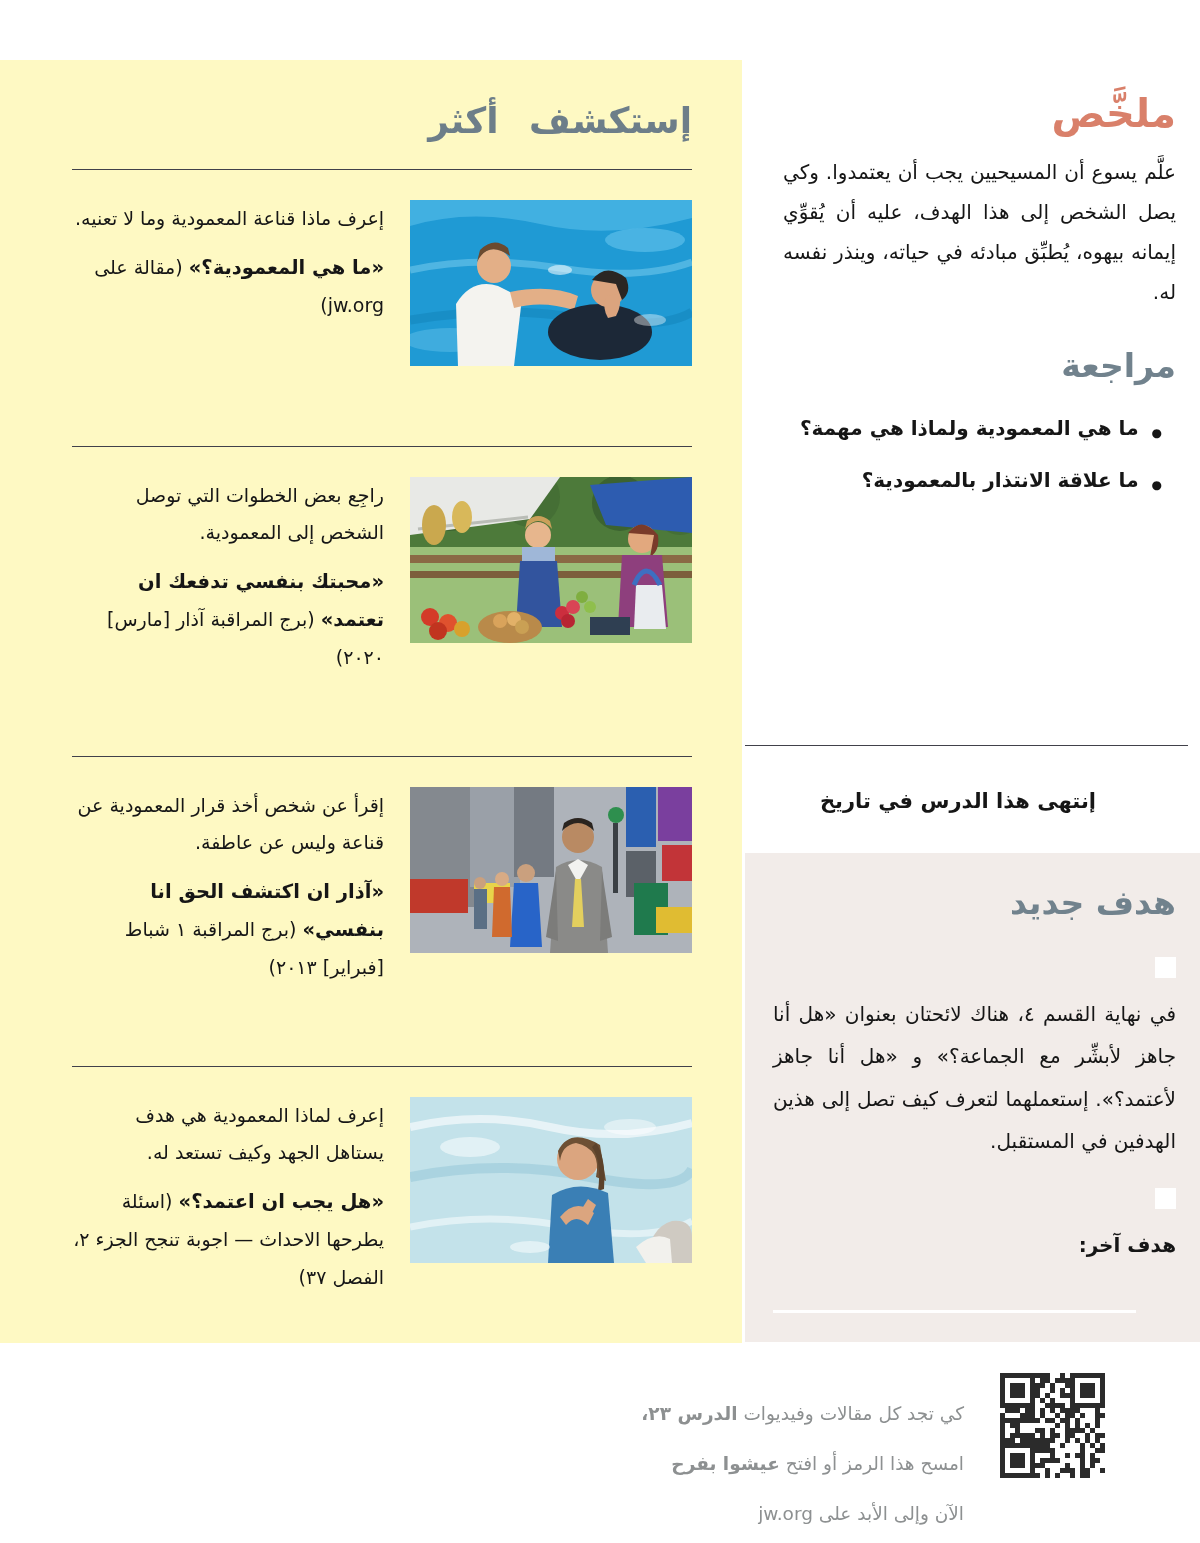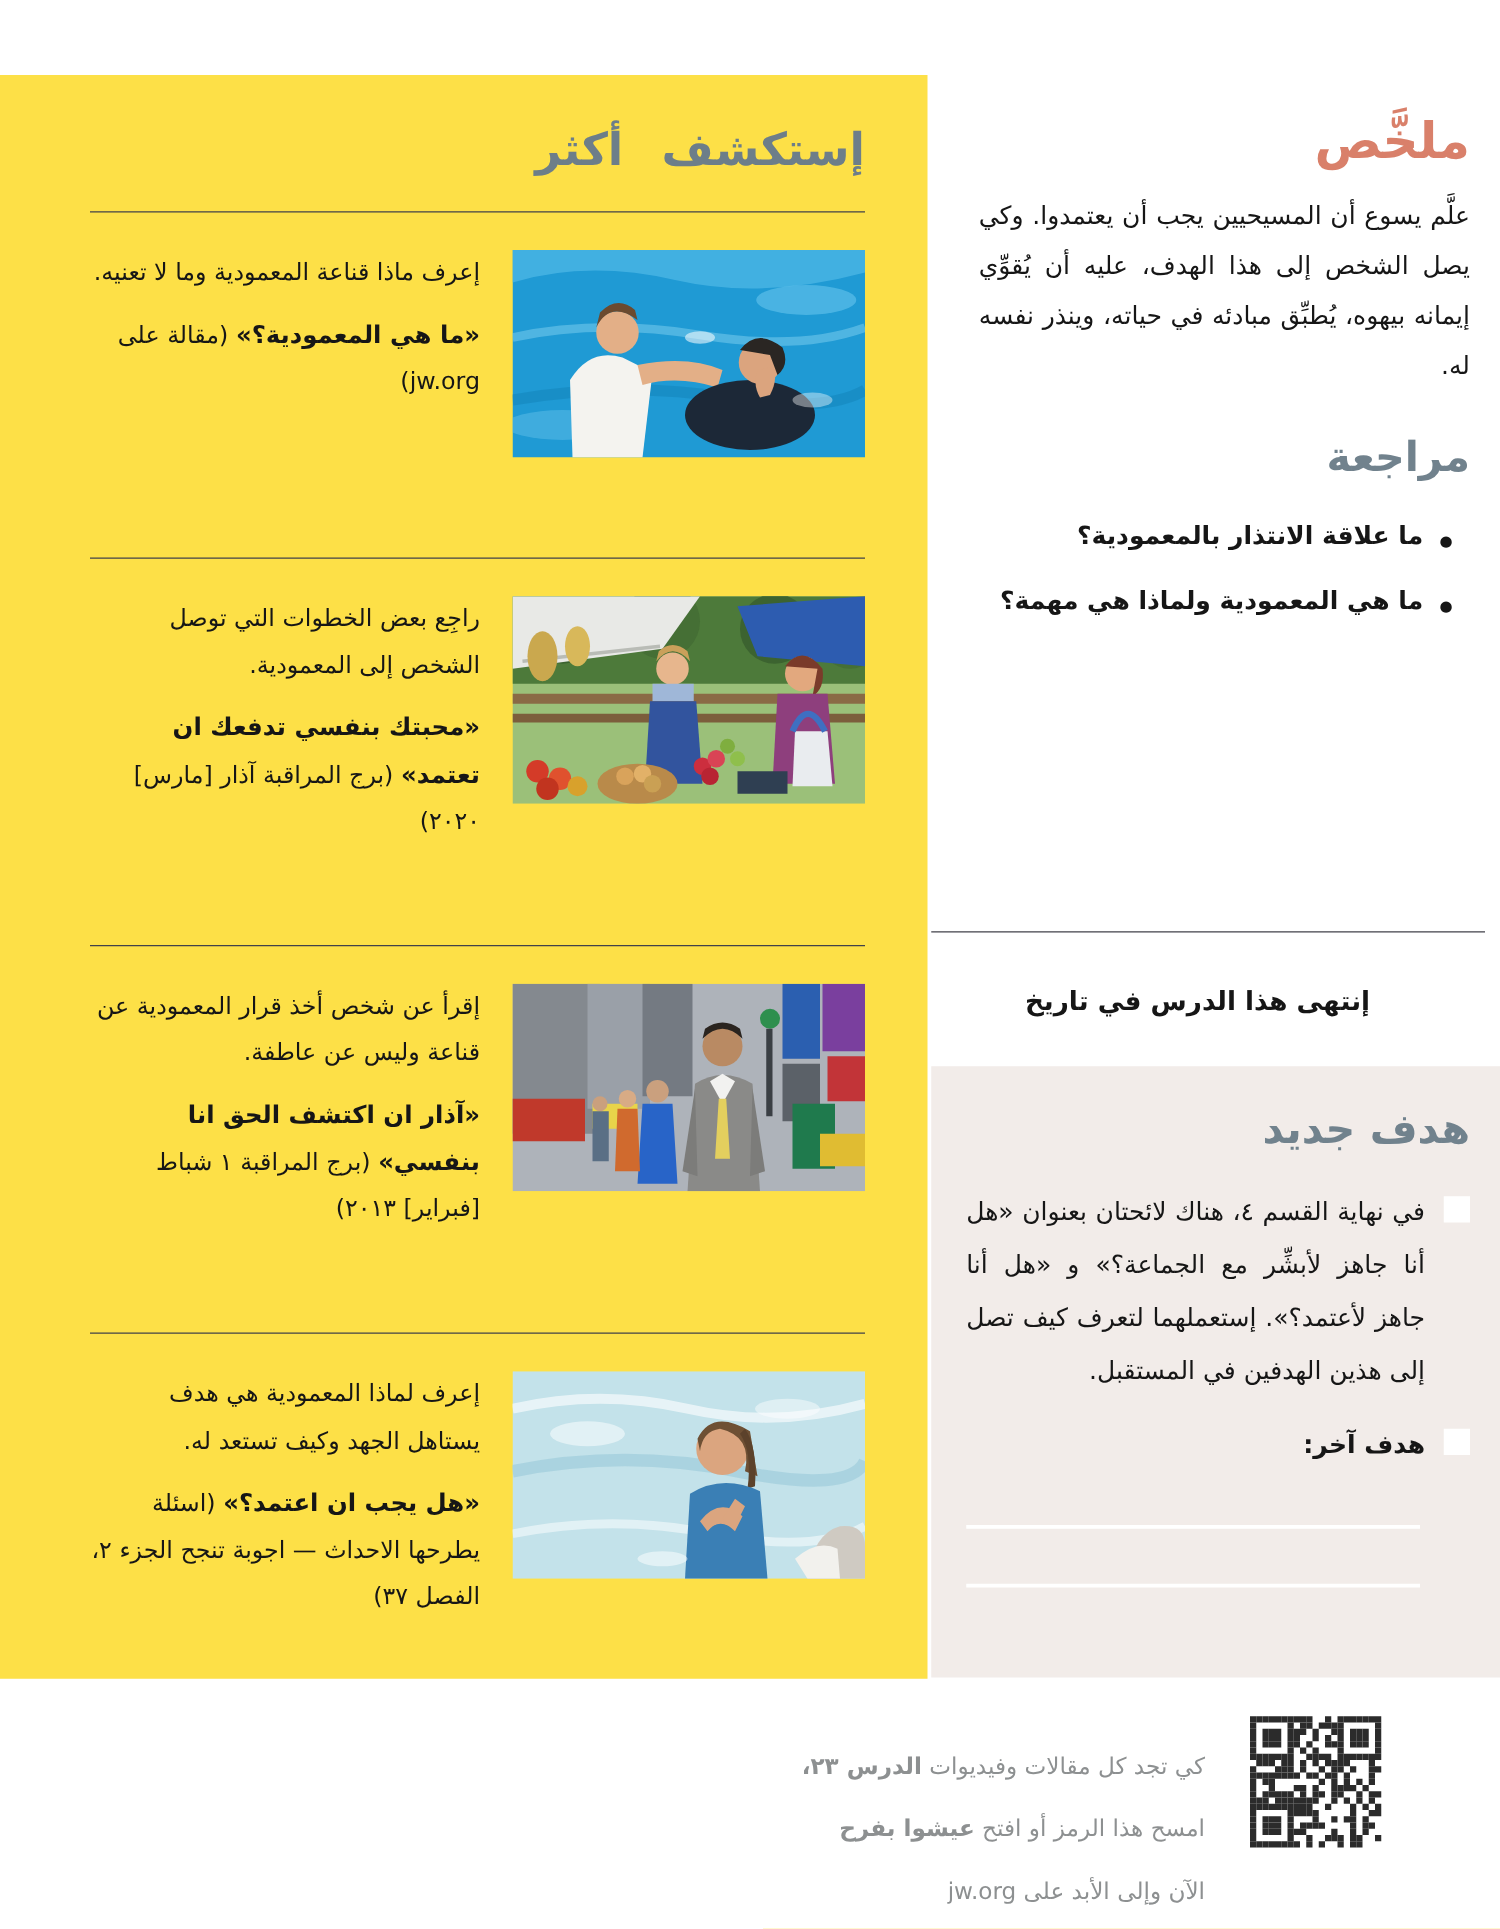--- a/index.html
+++ b/index.html
@@ -2,21 +2,21 @@
 <html dir="rtl" lang="ar"><head>
 <meta charset="utf-8">
 <style>
   html,body{margin:0;padding:0;}
   body{
     width:1200px;height:1543px;position:relative;background:#ffffff;
     font-family:"DejaVu Sans","Liberation Sans",sans-serif;color:#161616;
     overflow:hidden;
   }
   
-  .explore-panel{position:absolute;left:0;top:60px;width:742px;height:1283px;background:#fde047;}
+  .explore-panel{position:absolute;left:0;top:60px;width:742px;height:1283px;background:#fef9c3;}
   .explore-title{margin:40px 50px 0 0;text-align:right;font-size:36px;font-weight:bold;
     color:#6d7e89;word-spacing:18px;letter-spacing:1px;}
   .explore-items{margin:28px 50px 0 72px;}
   .explore-item{border-top:1px solid #41414a;padding-top:30px;display:flex;gap:26px;}
   .explore-item + .explore-item{margin-top:80px;}
   .photo{width:282px;height:166px;flex:0 0 auto;display:block;}
   .explore-text{flex:1;text-align:right;font-size:19px;line-height:1.95;}
   .explore-text p{margin:0;}
   .explore-text .title-line{margin-top:12px;}
   .explore-text strong{font-size:19.5px;}
@@ -29,21 +29,21 @@
   .review-item{display:flex;gap:13px;font-size:20px;font-weight:bold;line-height:1.9;margin-top:12px;text-align:right;}
   .bullet{flex:0 0 auto;margin-top:2px;}
   .bullet::before{content:"●";font-size:12px;}
   .section-divider{position:absolute;left:745px;top:745px;width:443px;height:0;border-top:1px solid #41414a;}
   .completion{position:absolute;left:738px;top:768px;width:400px;text-align:right;
     font-size:21px;font-weight:bold;padding-left:0;padding-right:42px;box-sizing:border-box;}
   
   .goal-box{position:absolute;left:745px;top:853px;width:455px;height:489px;background:#f2ece9;
     box-sizing:border-box;padding:30px 24px 0 28px;}
   .goal-title{margin:0;text-align:right;font-size:33px;font-weight:bold;color:#71828d;}
-  .goal-item{display:flex;gap:15px;margin-top:26px;font-size:20px;line-height:2.12;text-align:justify;text-align-last:right;}
+  .goal-item{display:flex;gap:15px;margin-top:26px;font-size:20px;line-height:2.12;text-align:justify;text-align-last:right;flex-direction:column;}
   .goal-item.short{margin-top:16px;font-weight:bold;text-align:right;}
   .goal-checkbox{flex:0 0 auto;width:21px;height:21px;background:#ffffff;margin-top:9px;}
   .goal-item p{margin:0;flex:1;}
   .write-line{height:3px;background:#ffffff;width:363px;margin:44px 40px 0 auto;}
   .write-line.second{margin-top:44px;}
   
   .qr-code{position:absolute;left:1000px;top:1373px;width:105px;height:105px;background:#ffffff;}
   .qr-cell{position:absolute;width:5px;height:5px;background:#2b2b2b;}
   .qr-text{position:absolute;left:620px;top:1381px;width:360px;text-align:right;
     color:#8d9091;font-size:18.5px;line-height:1.85;}
@@ -218,25 +218,25 @@
 </div>
 
 <div class="right-col">
   <h2 class="summary-title">ملخَّص</h2>
   <p class="summary-body">علَّم يسوع أن المسيحيين يجب أن يعتمدوا. وكي يصل الشخص إلى هذا الهدف، عليه أن يُقوِّي إيمانه بيهوه، يُطبِّق مبادئه في حياته، وينذر نفسه له.</p>
 
   <h2 class="review-title">مراجعة</h2>
   <ul class="review-list">
     <li class="review-item">
       <span class="bullet"></span>
-      <span>ما علاقة الانتذار بالمعمودية؟</span>
+      <span>ما هي المعمودية ولماذا هي مهمة؟</span>
     </li>
     <li class="review-item">
       <span class="bullet"></span>
-      <span>ما هي المعمودية ولماذا هي مهمة؟</span>
+      <span>ما علاقة الانتذار بالمعمودية؟</span>
     </li>
   </ul>
 </div>
 
 <div class="section-divider"></div>
 <p class="completion">إنتهى هذا الدرس في تاريخ</p>
 
 <div class="goal-box">
   <h2 class="goal-title">هدف جديد</h2>
 

